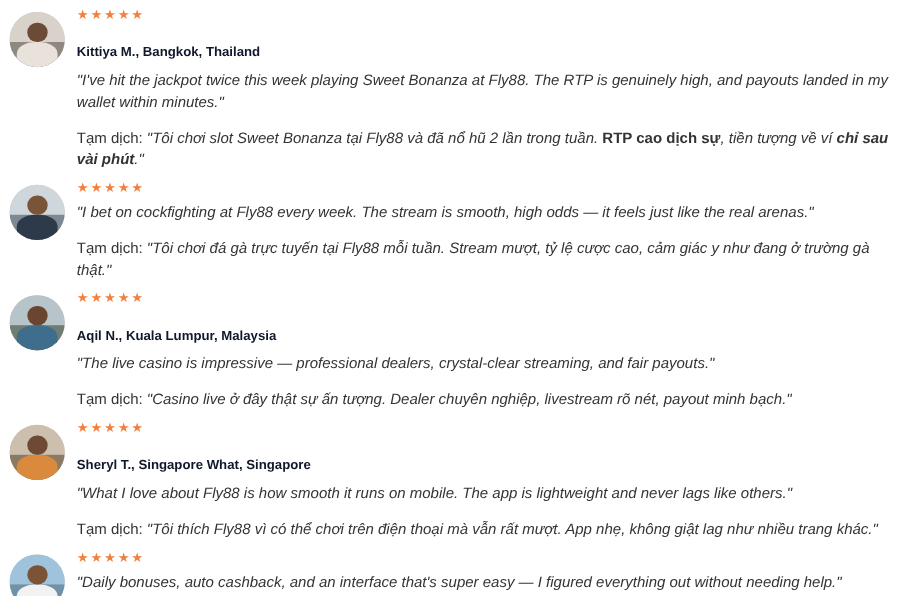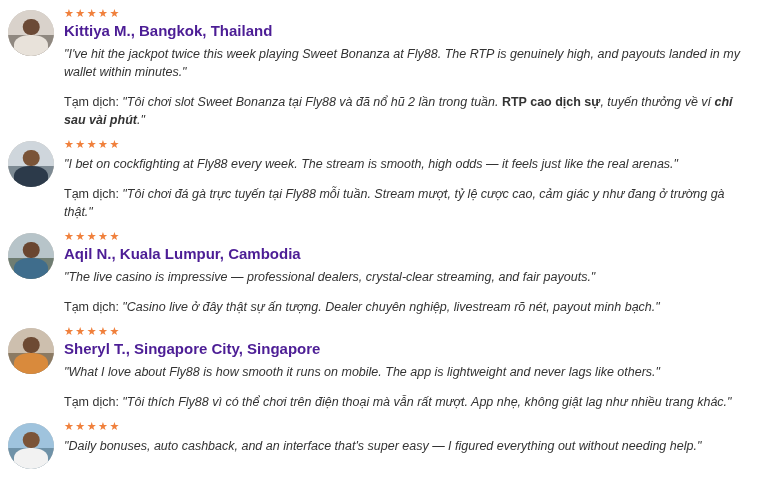--- a/index.html
+++ b/index.html
@@ -69,25 +69,25 @@
     padding-left: 4px;
   }
   .stars {
     color: #f0803c;
     font-size: 11px;
     letter-spacing: 1.5px;
     line-height: 14px;
     height: 14px;
   }
   .name {
-    color: #4c1d95;
+    color: #0f172a;
     font-weight: bold;
-    font-size: 15px;
+    font-size: 11px;
     line-height: 20px;
-    margin-top: 1px;
+    margin-top: 14px;
   }
   .quote {
     font-style: italic;
     font-size: 12.5px;
     line-height: 18px;
     margin-top: 4px;
     color: #333333;
   }
   .translation {
     font-size: 12.5px;
@@ -122,21 +122,21 @@
         <div class="ground" style="background: rgb(143, 136, 128);"></div>
         <div class="body" style="background: rgb(232, 226, 218);"></div>
         <div class="head" style="background: rgb(107, 74, 54);"></div>
       </div>
     </div>
     <div class="content">
       <div class="stars">★★★★★</div>
       <div class="name">Kittiya M., Bangkok, Thailand</div>
       <div class="quote">"I've hit the jackpot twice this week playing Sweet Bonanza at Fly88. The RTP is genuinely high, and payouts landed in my wallet within minutes."</div>
       <div class="translation">
-        <span class="label">Tạm dịch: </span><span class="tx">"Tôi chơi slot Sweet Bonanza tại Fly88 và đã nổ hũ 2 lần trong tuần. </span><span class="bold">RTP cao dịch sự</span><span class="tx">, tuyến thưởng về ví </span><span class="bolditalic">chỉ sau vài phút</span><span class="tx">."</span>
+        <span class="label">Tạm dịch: </span><span class="tx">"Tôi chơi slot Sweet Bonanza tại Fly88 và đã nổ hũ 2 lần trong tuần. </span><span class="bold">RTP cao dịch sự</span><span class="tx">, tiền tượng về ví </span><span class="bolditalic">chỉ sau vài phút</span><span class="tx">."</span>
       </div>
     </div>
   </div>
 
   <div class="review">
     <div class="avatar-wrap">
       <div class="avatar" id="av1">
         <div class="sky" style="background: rgb(207, 214, 220);"></div>
         <div class="ground" style="background: rgb(125, 138, 147);"></div>
         <div class="body" style="background: rgb(44, 58, 74);"></div>
@@ -156,40 +156,40 @@
     <div class="avatar-wrap">
       <div class="avatar" id="av2">
         <div class="sky" style="background: rgb(183, 196, 201);"></div>
         <div class="ground" style="background: rgb(111, 125, 114);"></div>
         <div class="body" style="background: rgb(63, 109, 140);"></div>
         <div class="head" style="background: rgb(106, 70, 48);"></div>
       </div>
     </div>
     <div class="content">
       <div class="stars">★★★★★</div>
-      <div class="name">Aqil N., Kuala Lumpur, Cambodia</div>
+      <div class="name">Aqil N., Kuala Lumpur, Malaysia</div>
       <div class="quote">"The live casino is impressive — professional dealers, crystal-clear streaming, and fair payouts."</div>
       <div class="translation">
         <span class="label">Tạm dịch: </span><span class="tx">"Casino live ở đây thật sự ấn tượng. Dealer chuyên nghiệp, livestream rõ nét, payout minh bạch."</span><span class="bold"></span><span class="tx"></span><span class="bolditalic"></span><span class="tx"></span>
       </div>
     </div>
   </div>
 
   <div class="review">
     <div class="avatar-wrap">
       <div class="avatar" id="av3">
         <div class="sky" style="background: rgb(205, 191, 174);"></div>
         <div class="ground" style="background: rgb(139, 122, 99);"></div>
         <div class="body" style="background: rgb(217, 138, 60);"></div>
         <div class="head" style="background: rgb(109, 74, 51);"></div>
       </div>
     </div>
     <div class="content">
       <div class="stars">★★★★★</div>
-      <div class="name">Sheryl T., Singapore City, Singapore</div>
+      <div class="name">Sheryl T., Singapore What, Singapore</div>
       <div class="quote">"What I love about Fly88 is how smooth it runs on mobile. The app is lightweight and never lags like others."</div>
       <div class="translation">
         <span class="label">Tạm dịch: </span><span class="tx">"Tôi thích Fly88 vì có thể chơi trên điện thoại mà vẫn rất mượt. App nhẹ, không giật lag như nhiều trang khác."</span><span class="bold"></span><span class="tx"></span><span class="bolditalic"></span><span class="tx"></span>
       </div>
     </div>
   </div>
 
   <div class="review">
     <div class="avatar-wrap">
       <div class="avatar" id="av4">

